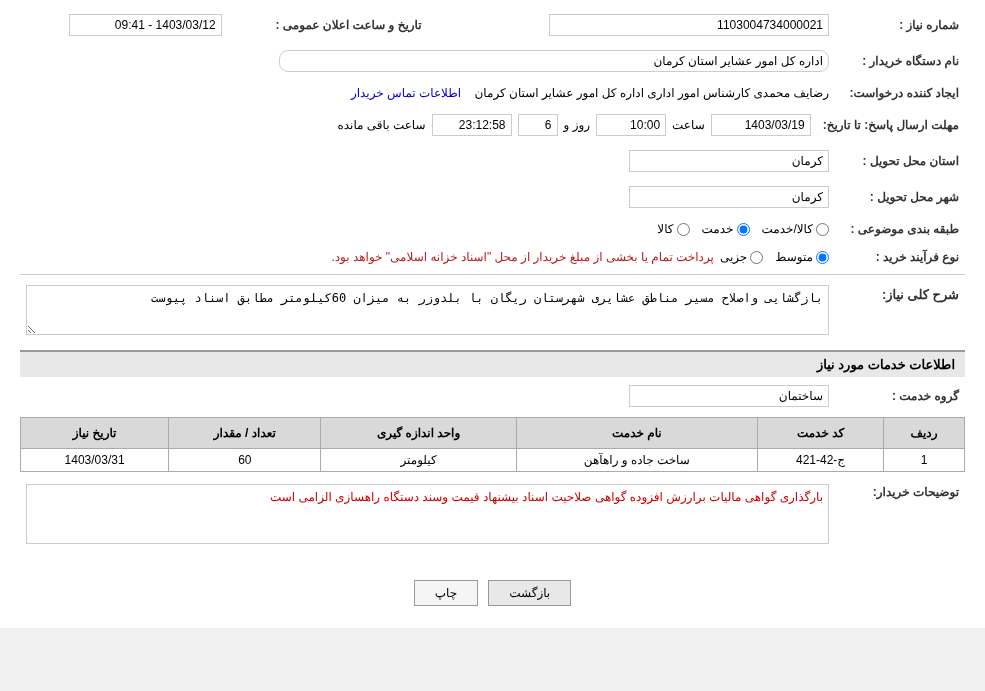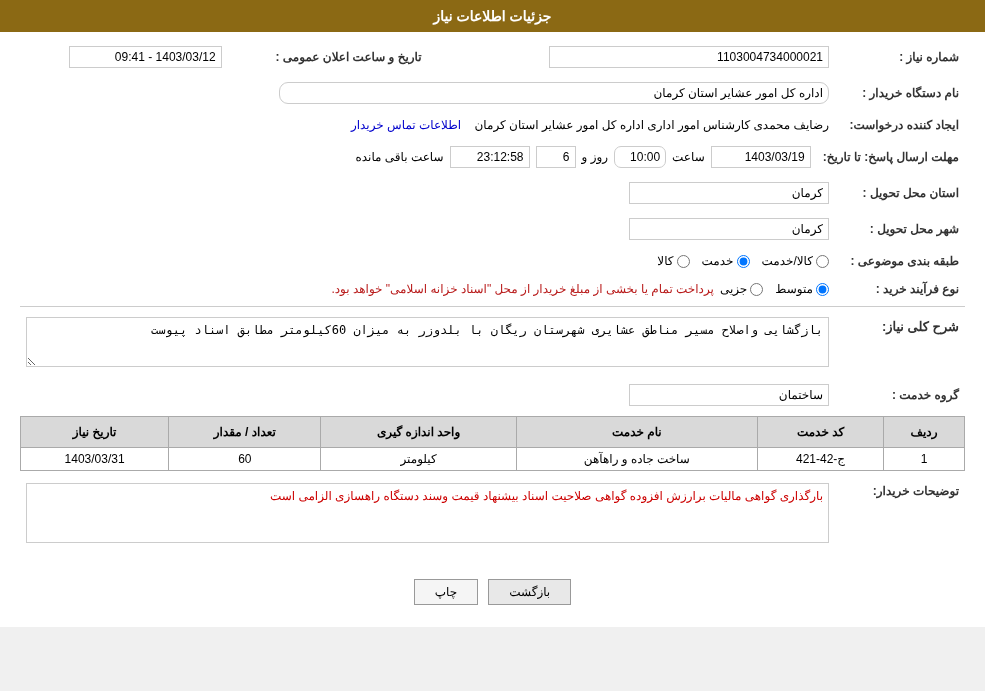--- a/index.html
+++ b/index.html
@@ -146,23 +146,20 @@
       padding: 5px 10px;
       font-weight: bold;
       font-size: 13px;
       margin: 8px 0 4px 0;
     }
   </style>
 </head>
 <body>
 
 <div class="page-wrapper">
-  <div class="header-bar">
-    <span>جزئیات اطلاعات نیاز</span>
-  </div>
   <div class="content main-content-area">
 
     <table class="info-table">
       <tbody>
           <tr>
         <td class="label-cell">شماره نیاز :</td>
         <td class="value-cell">
           <div class="input-box" style="width:280px;">1103004734000021</div>
         </td>
         <td style="width:40px;"></td>
@@ -199,21 +196,21 @@
       </table>
 
     <table class="info-table">
       <tbody>
           <tr>
         <td class="label-cell">مهلت ارسال پاسخ: تا تاریخ:</td>
         <td class="value-cell">
           <div class="row-flex">
             <div class="input-box" style="width:100px;">1403/03/19</div>
             <span>ساعت</span>
-            <div class="input-box" style="width:52px;border-radius:7px;">10:00</div>
+            <div class="input-box" style="width:70px;">10:00</div>
             <span>روز و</span>
             <div class="input-box" style="width:40px;">6</div>
             <div class="input-box" style="width:80px;">23:12:58</div>
             <span>ساعت باقی مانده</span>
           </div>
         </td>
       </tr>
     </tbody>
       </table>
 
@@ -292,20 +289,23 @@
       <tbody>
           <tr>
         <td class="label-cell" style="font-size:13px; font-weight:bold; vertical-align:top; padding-top:6px;">شرح کلی نیاز:</td>
         <td class="value-cell">
           <textarea class="shrh-box" readonly="" style="">بازگشایی واصلاح مسیر مناطق عشایری شهرستان ریگان با بلدوزر به میزان 60کیلومتر مطابق اسناد پیوست</textarea>
         </td>
       </tr>
     </tbody>
       </table>
 
+    <div class="needs-section-header">
+      <span>اطلاعات خدمات مورد نیاز</span>
+    </div>
 
     <table class="info-table">
       <tbody>
           <tr>
         <td class="label-cell">گروه خدمت :</td>
         <td class="value-cell">
           <div class="input-box" style="width:200px;">ساختمان</div>
         </td>
       </tr>
     </tbody>

